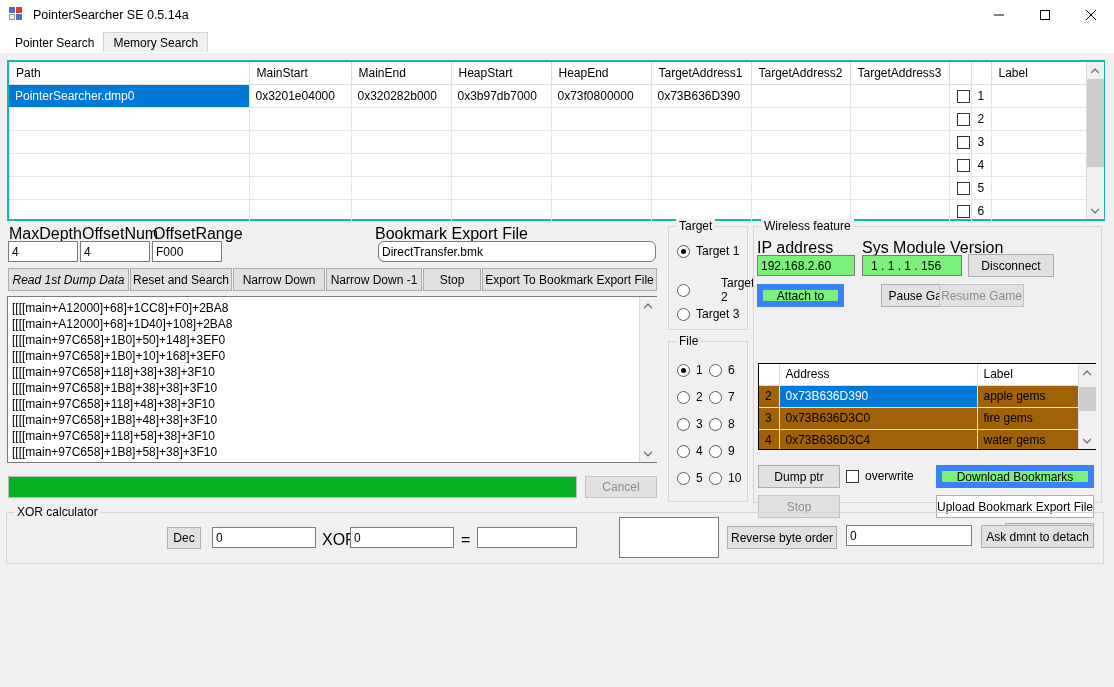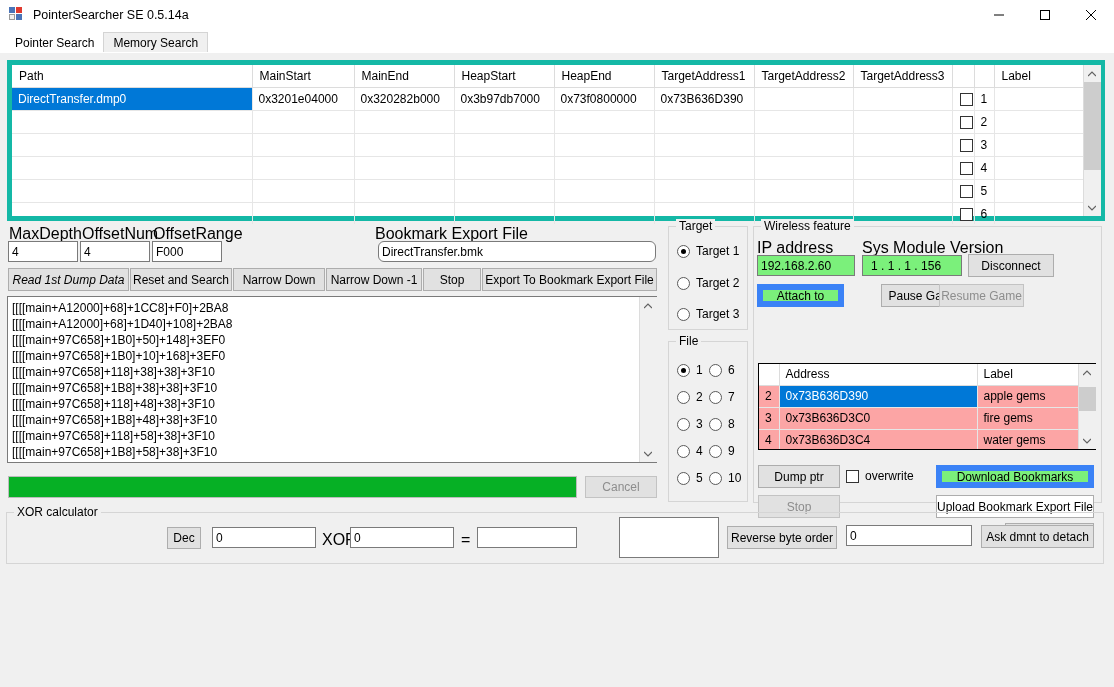--- a/index.html
+++ b/index.html
@@ -70,21 +70,21 @@
     width: 1114px; height: 635px;
     background: #f0f0f0;
     border-top: 1px solid #ffffff;
   }
 
   
   #grid-wrap {
     position: absolute; left: 7px; top: 7px;
     width: 1098px; height: 161px;
     background: #ffffff;
-    border: 5px solid #14b8a6;
+    border: 2px solid #14b8a6;
     display: flex;
   }
   #grid-scroll { width: 1081px; height: 159px; overflow: hidden; }
   table.grid { border-collapse: collapse; width: 1081px; table-layout: fixed; }
   table.grid th {
     height: 22px;
     background: #ffffff;
     border-right: 1px solid #dcdcdc;
     border-bottom: 1px solid #dcdcdc;
     font-weight: normal; font-size: 12px;
@@ -207,21 +207,21 @@
   .chkrow { position: absolute; display: flex; align-items: center; font-size: 12px; }
   .chkrow .box {
     width: 13px; height: 13px; border: 1px solid #333; background: #fff;
     margin-right: 6px; flex: none;
   }
 
   
   #bm-wrap {
     position: absolute; left: 758px; top: 310px;
     width: 338px; height: 87px;
-    background: #fca5a5;
+    background: #a16207;
     border: 1px solid #000000;
     display: flex;
   }
   #bm-scroll { width: 320px; overflow: hidden; }
   table.bm { border-collapse: collapse; width: 320px; table-layout: fixed; }
   table.bm th {
     height: 21px; font-weight: normal; font-size: 12px;
     text-align: left; padding-left: 6px;
     background: #ffffff;
     border-right: 1px solid #dcdcdc;
@@ -298,21 +298,21 @@
           <th>TargetAddress1</th>
           <th>TargetAddress2</th>
           <th>TargetAddress3</th>
           <th></th>
           <th></th>
           <th>Label</th>
         </tr>
         </thead>
         <tbody id="grid-body">
             <tr class="sel">
-              <td class="path-cell">DirectTransfer.dmp0</td>
+              <td class="path-cell">PointerSearcher.dmp0</td>
               <td>0x3201e04000</td>
               <td>0x320282b000</td>
               <td>0x3b97db7000</td>
               <td>0x73f0800000</td>
               <td>0x73B636D390</td>
               <td></td>
               <td></td>
               <td class="chk-cell"><span class="cellchk"></span></td>
               <td class="num-cell">1</td>
               <td></td>
@@ -451,21 +451,21 @@
     <div class="fill" id="progress-fill" style="width: 100%; background: rgb(6, 176, 37);"></div>
   </div>
   <div class="btn disabled" style="left:585px; top:423px; width:72px; height:22px;">Cancel</div>
 
   <div class="groupbox" style="left:668px; top:173px; width:80px; height:104px;">
     <div class="gtitle">Target</div>
     <div class="radio on" style="left:8px;  top:17px;">
       <span class="dot"></span>
       <span>Target 1</span>
     </div>
-    <div class="radio" style="left:8px;  top:49px;">
+    <div class="radio" style="left:8px;  top:49px;gap:25px;">
       <span class="dot"></span>
       <span>Target 2</span>
     </div>
     <div class="radio" style="left:8px;  top:80px;">
       <span class="dot"></span>
       <span>Target 3</span>
     </div>
   </div>
 
   <div class="groupbox" style="left:668px; top:288px; width:80px; height:161px;">

